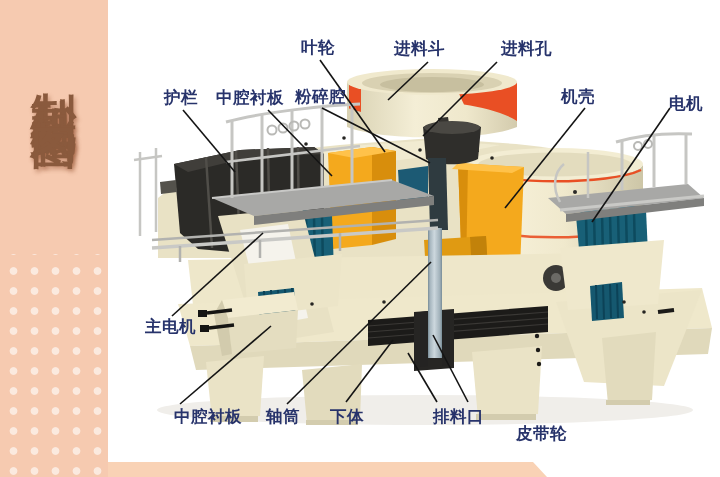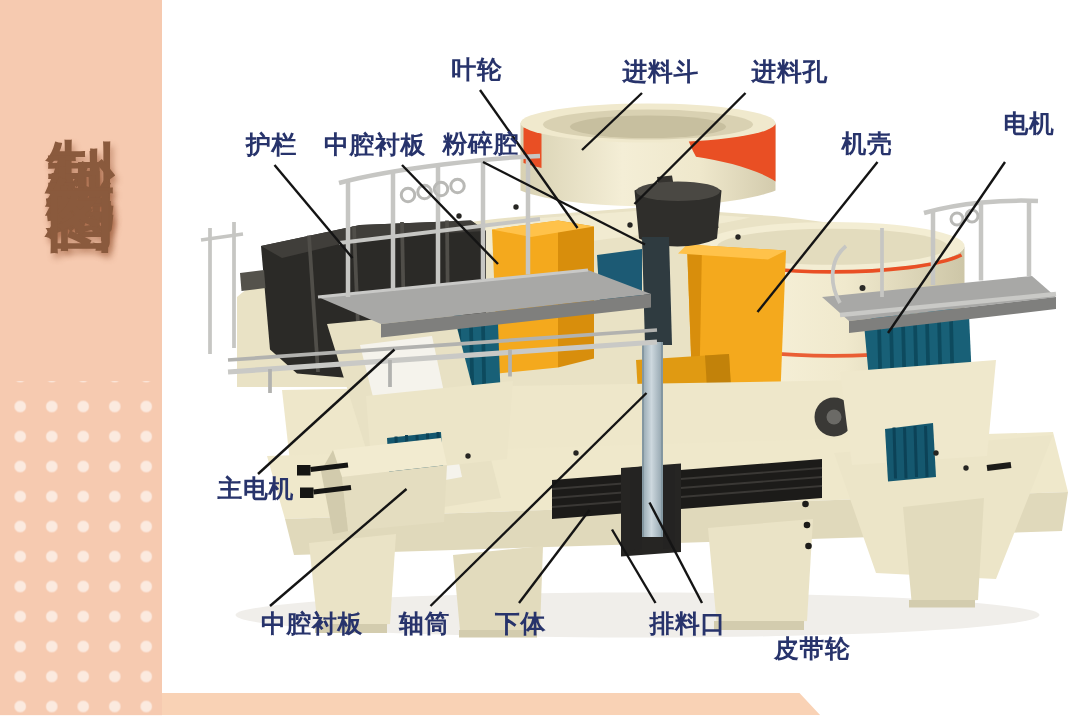--- a/index.html
+++ b/index.html
@@ -284,27 +284,27 @@
         <line x1="172" y1="316" x2="263" y2="233"></line>
         <line x1="180" y1="404" x2="271" y2="326"></line>
         <line x1="287" y1="404" x2="431" y2="262"></line>
         <line x1="346" y1="402" x2="393" y2="340"></line>
         <line x1="437" y1="402" x2="408" y2="353"></line>
         <line x1="468" y1="402" x2="433" y2="335"></line>
       </g>
     </svg>
 
     <div class="part-label" style="left:288px;top:38px">叶轮</div>
-    <div class="part-label" style="left:402px;top:39px">进料斗</div>
+    <div class="part-label" style="left:381px;top:39px">进料斗</div>
     <div class="part-label" style="left:488px;top:39px">进料孔</div>
     <div class="part-label" style="left:151px;top:88px">护栏</div>
     <div class="part-label" style="left:203px;top:88px">中腔衬板</div>
     <div class="part-label" style="left:282px;top:87px">粉碎腔</div>
     <div class="part-label" style="left:548px;top:87px">机壳</div>
-    <div class="part-label" style="left:656px;top:74px">电机</div>
+    <div class="part-label" style="left:656px;top:94px">电机</div>
     <div class="part-label" style="left:132px;top:317px">主电机</div>
     <div class="part-label" style="left:161px;top:407px">中腔衬板</div>
     <div class="part-label" style="left:253px;top:407px">轴筒</div>
     <div class="part-label" style="left:317px;top:407px">下体</div>
     <div class="part-label" style="left:420px;top:407px">排料口</div>
     <div class="part-label" style="left:503px;top:424px">皮带轮</div>
   </div>
 
   <div class="bottom-strip"></div>
 

